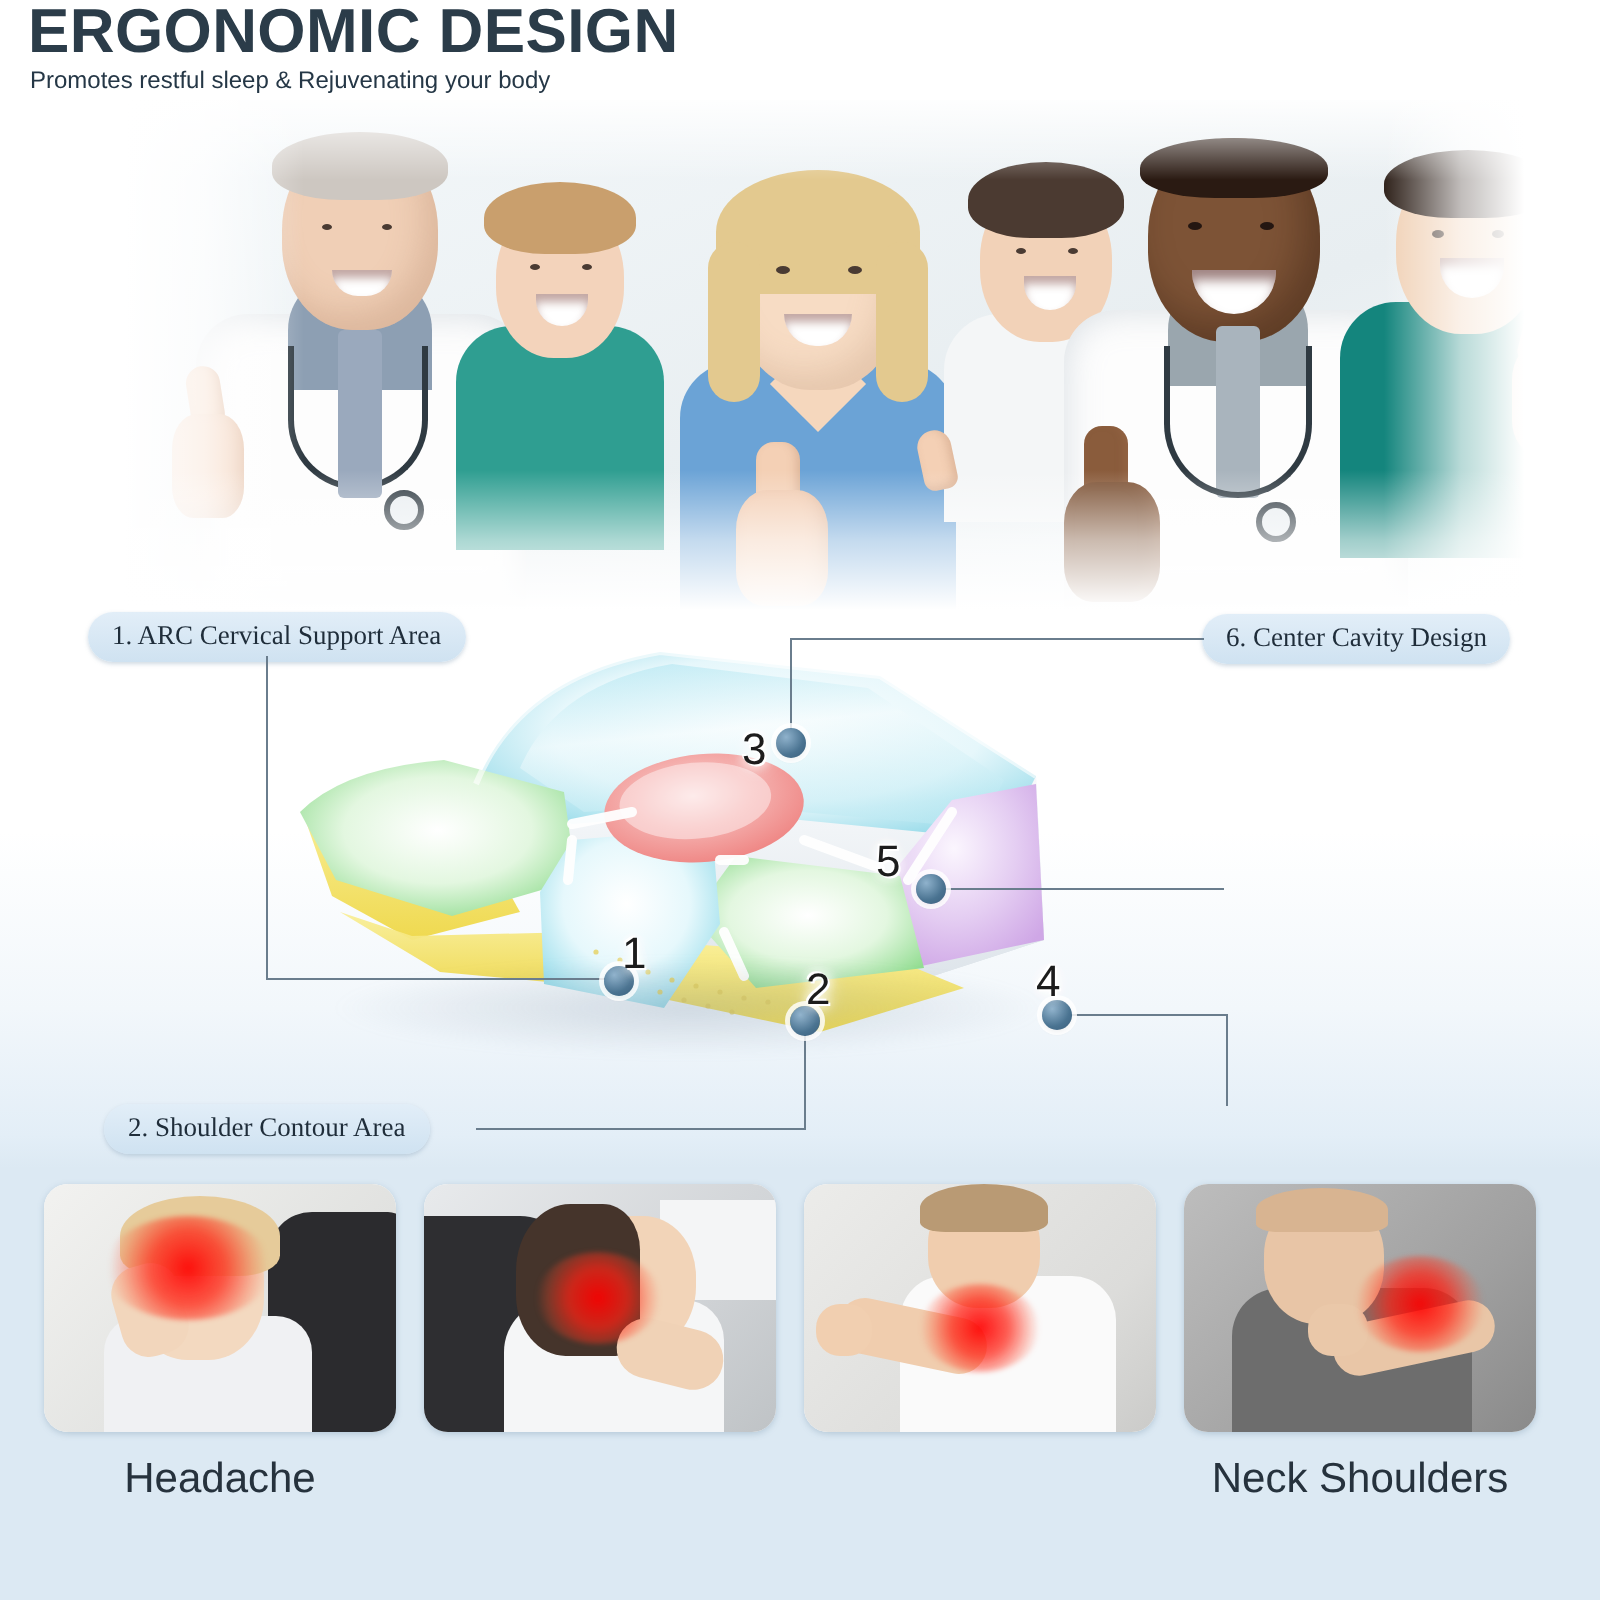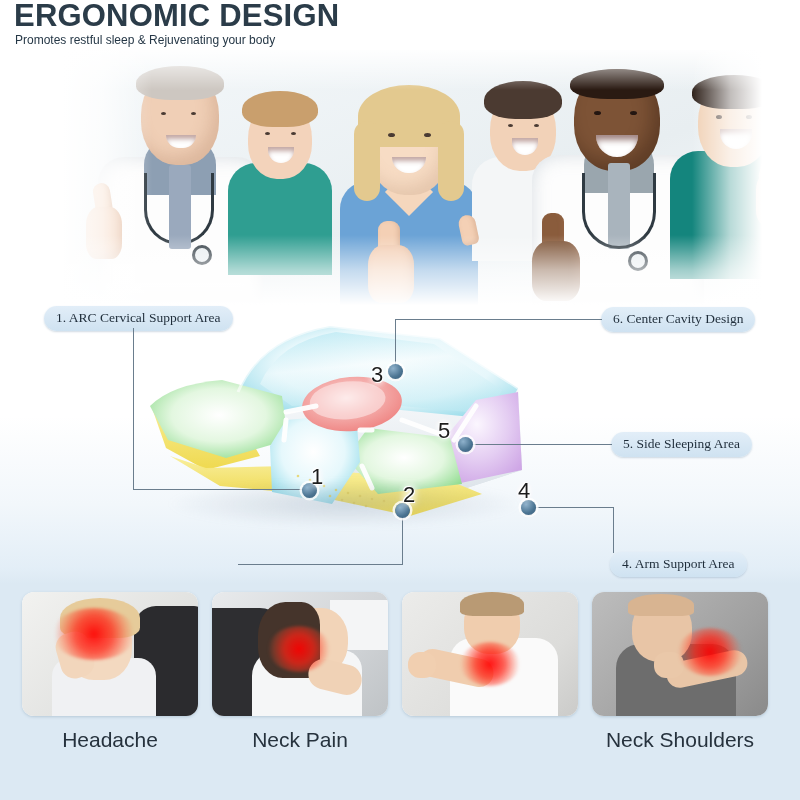--- a/index.html
+++ b/index.html
@@ -284,38 +284,37 @@
       <path d="M128,112 Q150,58 220,46 L330,58 L408,108" fill="none" stroke="#ffffff" stroke-width="3" opacity="0.6"></path>
     </svg>
   </div>
 
   <div class="callout" style="left:44px; top:306px;">1. ARC Cervical Support Area</div>
   <div class="lead v" style="left:133px; top:328px; height:162px;"></div>
   <div class="lead h" style="left:133px; top:489px; width:175px;"></div>
   <div class="marker" style="left:302px; top:483px;"></div>
   <div class="mnum" style="left:311px; top:464px;">1</div>
 
+  <div class="callout" style="left:52px; top:552px;">2. Shoulder Contour Area</div>
   <div class="lead h" style="left:238px; top:564px; width:165px;"></div>
   <div class="lead v" style="left:402px; top:511px; height:54px;"></div>
   <div class="marker" style="left:395px; top:503px;"></div>
   <div class="mnum" style="left:403px; top:482px;">2</div>
 
   <div class="callout" style="left:601px; top:307px;">6. Center Cavity Design</div>
   <div class="lead h" style="left:395px; top:319px; width:207px;"></div>
   <div class="lead v" style="left:395px; top:319px; height:49px;"></div>
   <div class="marker" style="left:388px; top:364px;"></div>
   <div class="mnum" style="left:371px; top:362px;">3</div>
 
-  <div class="callout" style="left:610px; top:552px;">4. Arm Support Area</div>
   <div class="lead v" style="left:613px; top:507px; height:46px;"></div>
   <div class="lead h" style="left:530px; top:507px; width:84px;"></div>
   <div class="marker" style="left:521px; top:500px;"></div>
   <div class="mnum" style="left:518px; top:478px;">4</div>
 
-  <div class="callout" style="left:611px; top:432px;">5. Side Sleeping Area</div>
   <div class="lead h" style="left:466px; top:444px; width:146px;"></div>
   <div class="marker" style="left:458px; top:437px;"></div>
   <div class="mnum" style="left:438px; top:418px;">5</div>
 
   <div class="cards">
 
     <div class="card" style="left:22px;">
       <div class="photo" style="background:linear-gradient(135deg,#f2f2f0,#dfe0de 70%,#cfd1cf);">
         <div style="position:absolute; left:112px; top:14px; width:70px; height:110px; background:#2b2b2e; border-radius:22px 10px 0 0;"></div>
         <div style="position:absolute; left:30px; top:66px; width:104px; height:60px; background:#f0f1f3; border-radius:18px 18px 0 0;"></div>
@@ -331,21 +330,20 @@
       <div class="photo" style="background:linear-gradient(135deg,#e8eaec,#d2d5d8 60%,#bfc3c6);">
         <div style="position:absolute; left:0; top:16px; width:74px; height:108px; background:#2e2e31; border-radius:0 26px 0 0;"></div>
         <div style="position:absolute; left:118px; top:8px; width:58px; height:50px; background:#f4f5f6;"></div>
         <div style="position:absolute; left:40px; top:58px; width:110px; height:66px; background:#f5f6f7; border-radius:26px 20px 0 0;"></div>
         <div style="position:absolute; left:76px; top:16px; width:60px; height:68px; background:#f2d4b8; border-radius:44% 44% 48% 48%;"></div>
         <div style="position:absolute; left:46px; top:10px; width:62px; height:76px; background:#45342b; border-radius:44% 30% 20% 40%;"></div>
         <div style="position:absolute; left:96px; top:70px; width:54px; height:30px; background:#f0d2b6; border-radius:16px; transform:rotate(14deg);"></div>
         <div class="pain" style="left:56px; top:34px; width:62px; height:46px;"></div>
       </div>
     </div>
-    <div class="card-label" style="left:212px;">Neck Pain</div>
 
     <div class="card" style="left:402px;">
       <div class="photo" style="background:linear-gradient(135deg,#ececea,#dcdcda 70%,#cbcbc9);">
         <div style="position:absolute; left:48px; top:46px; width:108px; height:78px; background:#fafafa; border-radius:22px 22px 0 0;"></div>
         <div style="position:absolute; left:62px; top:4px; width:56px; height:58px; background:#f0cdae; border-radius:44% 44% 44% 44%;"></div>
         <div style="position:absolute; left:58px; top:0px; width:64px; height:24px; background:#b99a74; border-radius:50% 50% 20% 20%;"></div>
         <div style="position:absolute; left:16px; top:62px; width:76px; height:28px; background:#f0cdae; border-radius:16px; transform:rotate(12deg);"></div>
         <div style="position:absolute; left:6px; top:60px; width:28px; height:26px; background:#f1cfb0; border-radius:12px;"></div>
         <div class="pain" style="left:58px; top:50px; width:60px; height:44px;"></div>
       </div>

